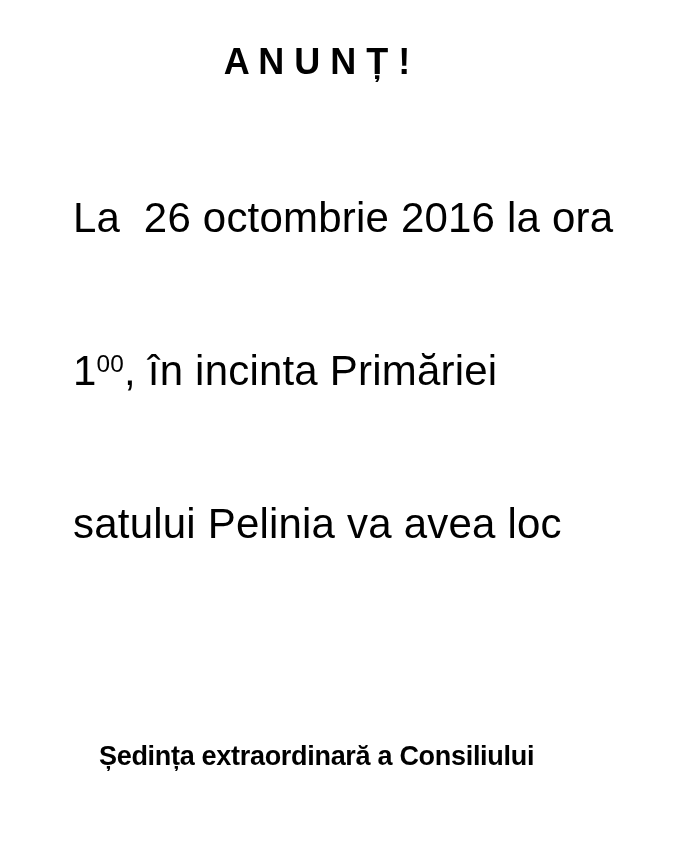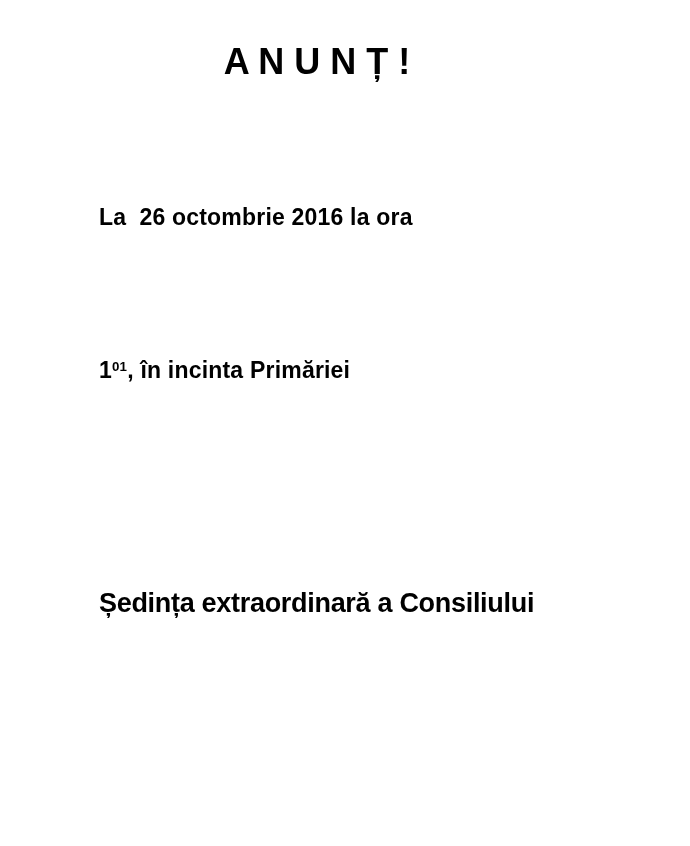--- a/index.html
+++ b/index.html
@@ -15,25 +15,25 @@
   .title {
     margin-top: 42px;
     text-align: center;
     padding-right: 56px;
     font-size: 36px;
     line-height: 40px;
     font-weight: bold;
     white-space: pre;
   }
   .heading {
-    margin-left: 99px;
+    margin-left: 73px;
     margin-top: 8px;
-    font-size: 23px;
+    font-size: 42px;
     line-height: 51px;
-    font-weight: bold;
+    font-weight: normal;
     white-space: pre;
     letter-spacing: 0.2px;
   }
   .subheading {
     margin-left: 99px;
     font-size: 27px;
     line-height: 42px;
     font-weight: bold;
     white-space: pre;
     letter-spacing: -0.3px;
@@ -46,21 +46,22 @@
 </style>
 </head>
 <body>
 
 <div class="page">
 
   <div class="title">A N U N Ț !</div>
 
   <div class="heading">
     <div>La  26 octombrie 2016 la ora</div>
-    <div><span>1</span><span class="sup-big">01</span><span>, în incinta Primăriei</span></div>
+    <div><span>1</span><span class="sup-big">00</span><span>, în incinta Primăriei</span></div>
+    <div>satului Pelinia va avea loc</div>
   </div>
 
   <div class="subheading">
     <div>Ședința extraordinară a Consiliului</div>
     
   </div>
 
 </div>
 
 </body></html>

